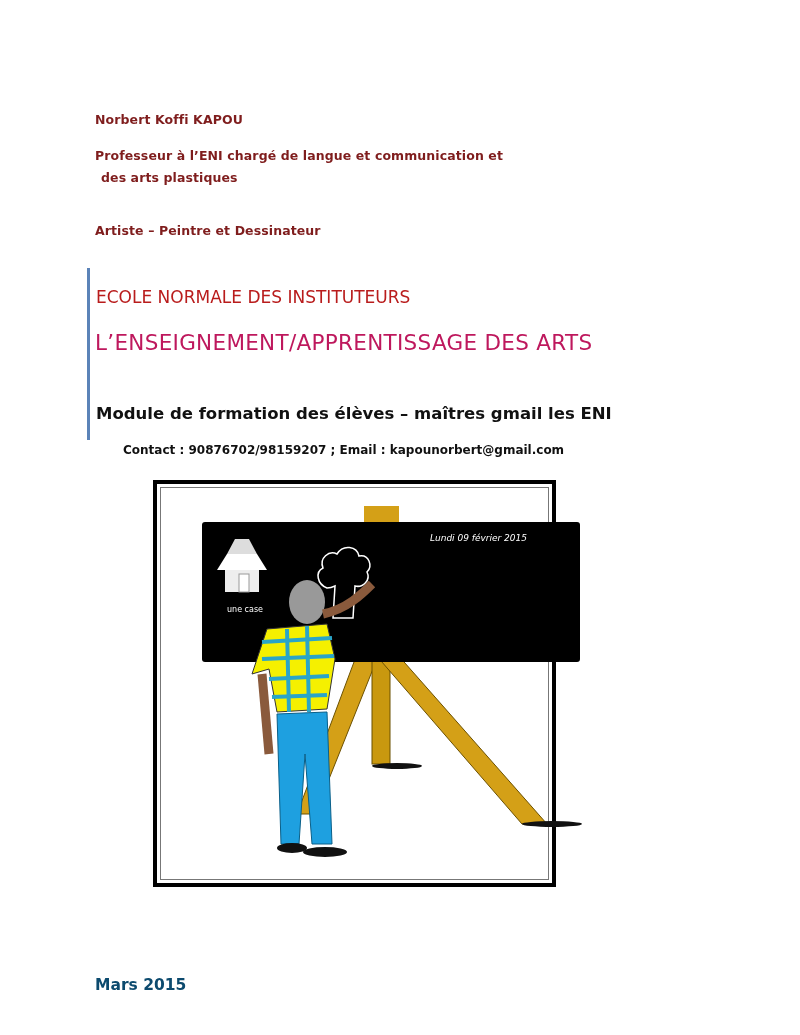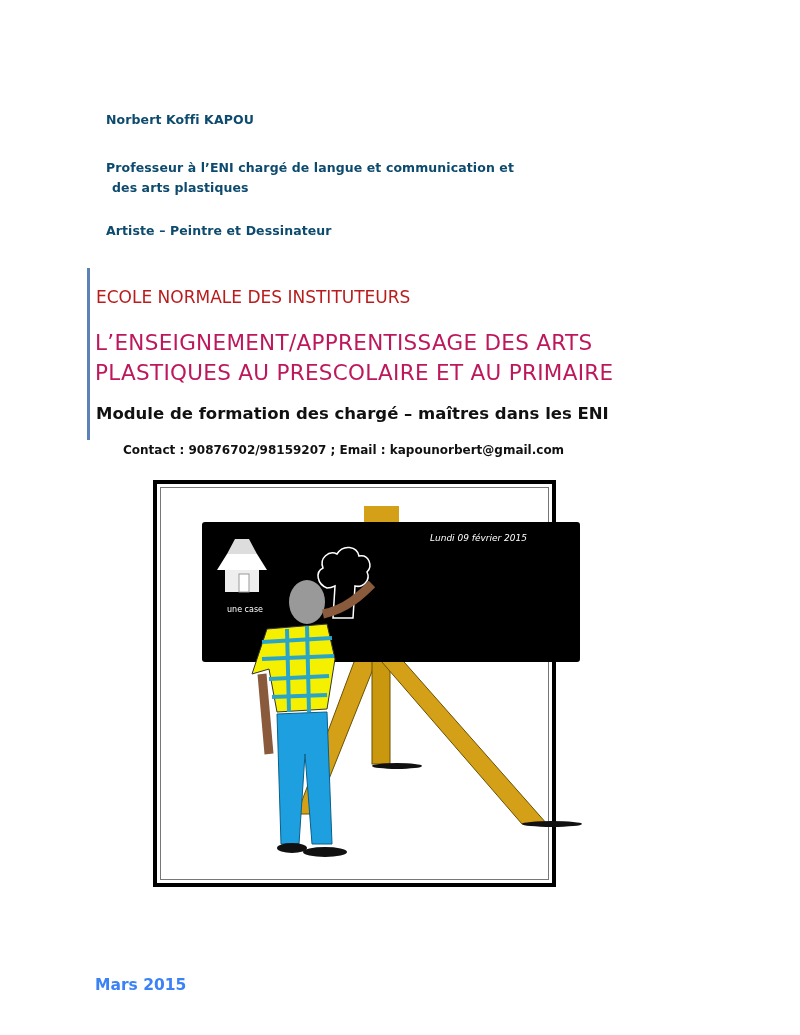--- a/index.html
+++ b/index.html
@@ -1,43 +1,42 @@
 <!DOCTYPE html>
 <html><head>
 <meta charset="utf-8">
 <style>
   html, body { margin:0; padding:0; background:#ffffff; }
   body { width:800px; height:1035px; position:relative; overflow:hidden;
          font-family:"DejaVu Sans", sans-serif; color:#111; }
-  .author { position:absolute; left:95px; font-size:12.5px; font-weight:bold; color:#0c4a6e; white-space:nowrap; letter-spacing:0.1px;margin-left:11px; }
+  .author { position:absolute; left:95px; font-size:12.5px; font-weight:bold; color:#7f1d1d; white-space:nowrap; letter-spacing:0.1px; }
   .accent-bar { position:absolute; left:87px; top:268px; width:3px; height:172px; background:#5b83b8; }
   .school { position:absolute; left:96px; top:287px; font-size:17px; color:#b91c1c; white-space:nowrap; }
   .title { position:absolute; left:95px; top:328px; font-size:21.5px; color:#be185d; line-height:30px; white-space:nowrap; letter-spacing:0.3px; }
   .module { position:absolute; left:96px; top:404px; font-size:16.5px; font-weight:bold; color:#111; white-space:nowrap; }
   .contact { position:absolute; left:95px; top:443px; font-size:12px; font-weight:bold; color:#111; white-space:nowrap;margin-left:28px; }
   .frame { position:absolute; left:153px; top:480px; width:403px; height:407px; border:4px solid #000; box-sizing:border-box; background:#fff; }
   .frame-inner { position:absolute; left:3px; top:3px; right:3px; bottom:3px; border:1.5px solid #777; }
-  .date { position:absolute; left:95px; top:976px; font-size:15.5px; font-weight:bold; color:#3b82f6; }
+  .date { position:absolute; left:95px; top:976px; font-size:15.5px; font-weight:bold; color:#0c4a6e; }
   svg text { font-family:"DejaVu Sans", sans-serif; }
 </style>
 </head>
 <body>
 
 <div class="author" style="top:112px">Norbert Koffi KAPOU</div>
-<div class="author" style="top:160px">Professeur à l’ENI chargé de langue et communication et</div>
-<div class="author" style="top:180px;left:101px">des arts plastiques</div>
+<div class="author" style="top:148px">Professeur à l’ENI chargé de langue et communication et</div>
+<div class="author" style="top:170px;left:101px">des arts plastiques</div>
 <div class="author" style="top:223px">Artiste – Peintre et Dessinateur</div>
 
 <div class="accent-bar"></div>
 <div class="school">ECOLE NORMALE DES INSTITUTEURS</div>
 <div class="title">
   <div>L’ENSEIGNEMENT/APPRENTISSAGE DES ARTS</div>
-  <div>PLASTIQUES AU PRESCOLAIRE ET AU PRIMAIRE</div>
 </div>
-<div class="module">Module de formation des chargé – maîtres dans les ENI</div>
+<div class="module">Module de formation des élèves – maîtres gmail les ENI</div>
 <div class="contact">Contact : 90876702/98159207 ; Email : kapounorbert@gmail.com</div>
 
 <div class="frame">
   <div class="frame-inner"></div>
   <svg width="433" height="399" viewBox="0 0 433 399" style="position:absolute;left:0;top:0">
 
     <polygon points="200,170 222,170 158,330 140,330" fill="#d4a017" stroke="#6b5000" stroke-width="1"></polygon>
     <rect x="215" y="170" width="18" height="110" fill="#c9980f" stroke="#6b5000" stroke-width="1"></rect>
     <polygon points="218,170 240,170 390,340 365,340" fill="#d4a017" stroke="#6b5000" stroke-width="1"></polygon>
     <ellipse cx="240" cy="282" rx="25" ry="3" fill="#111"></ellipse>

